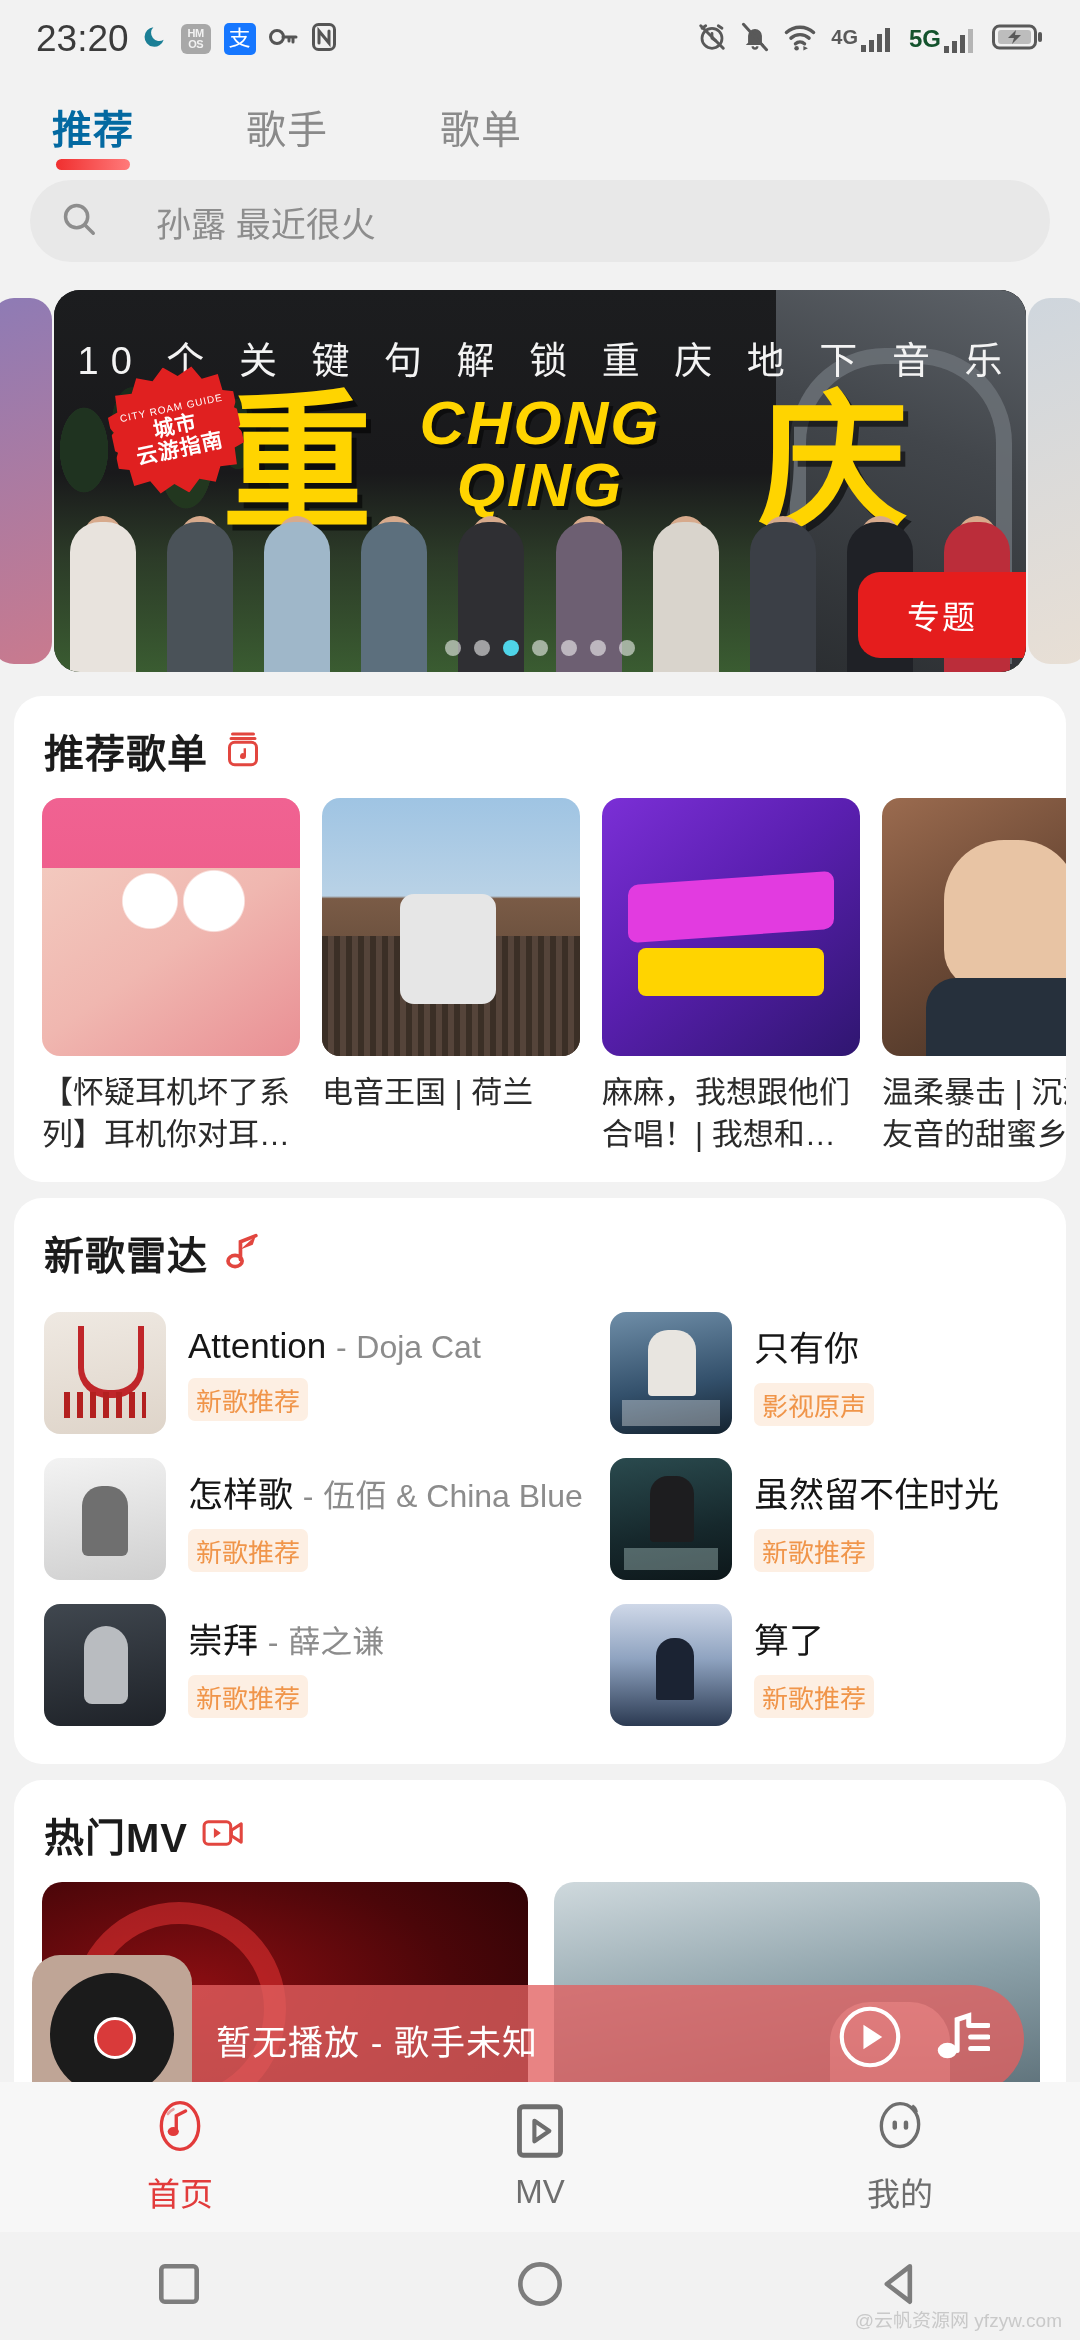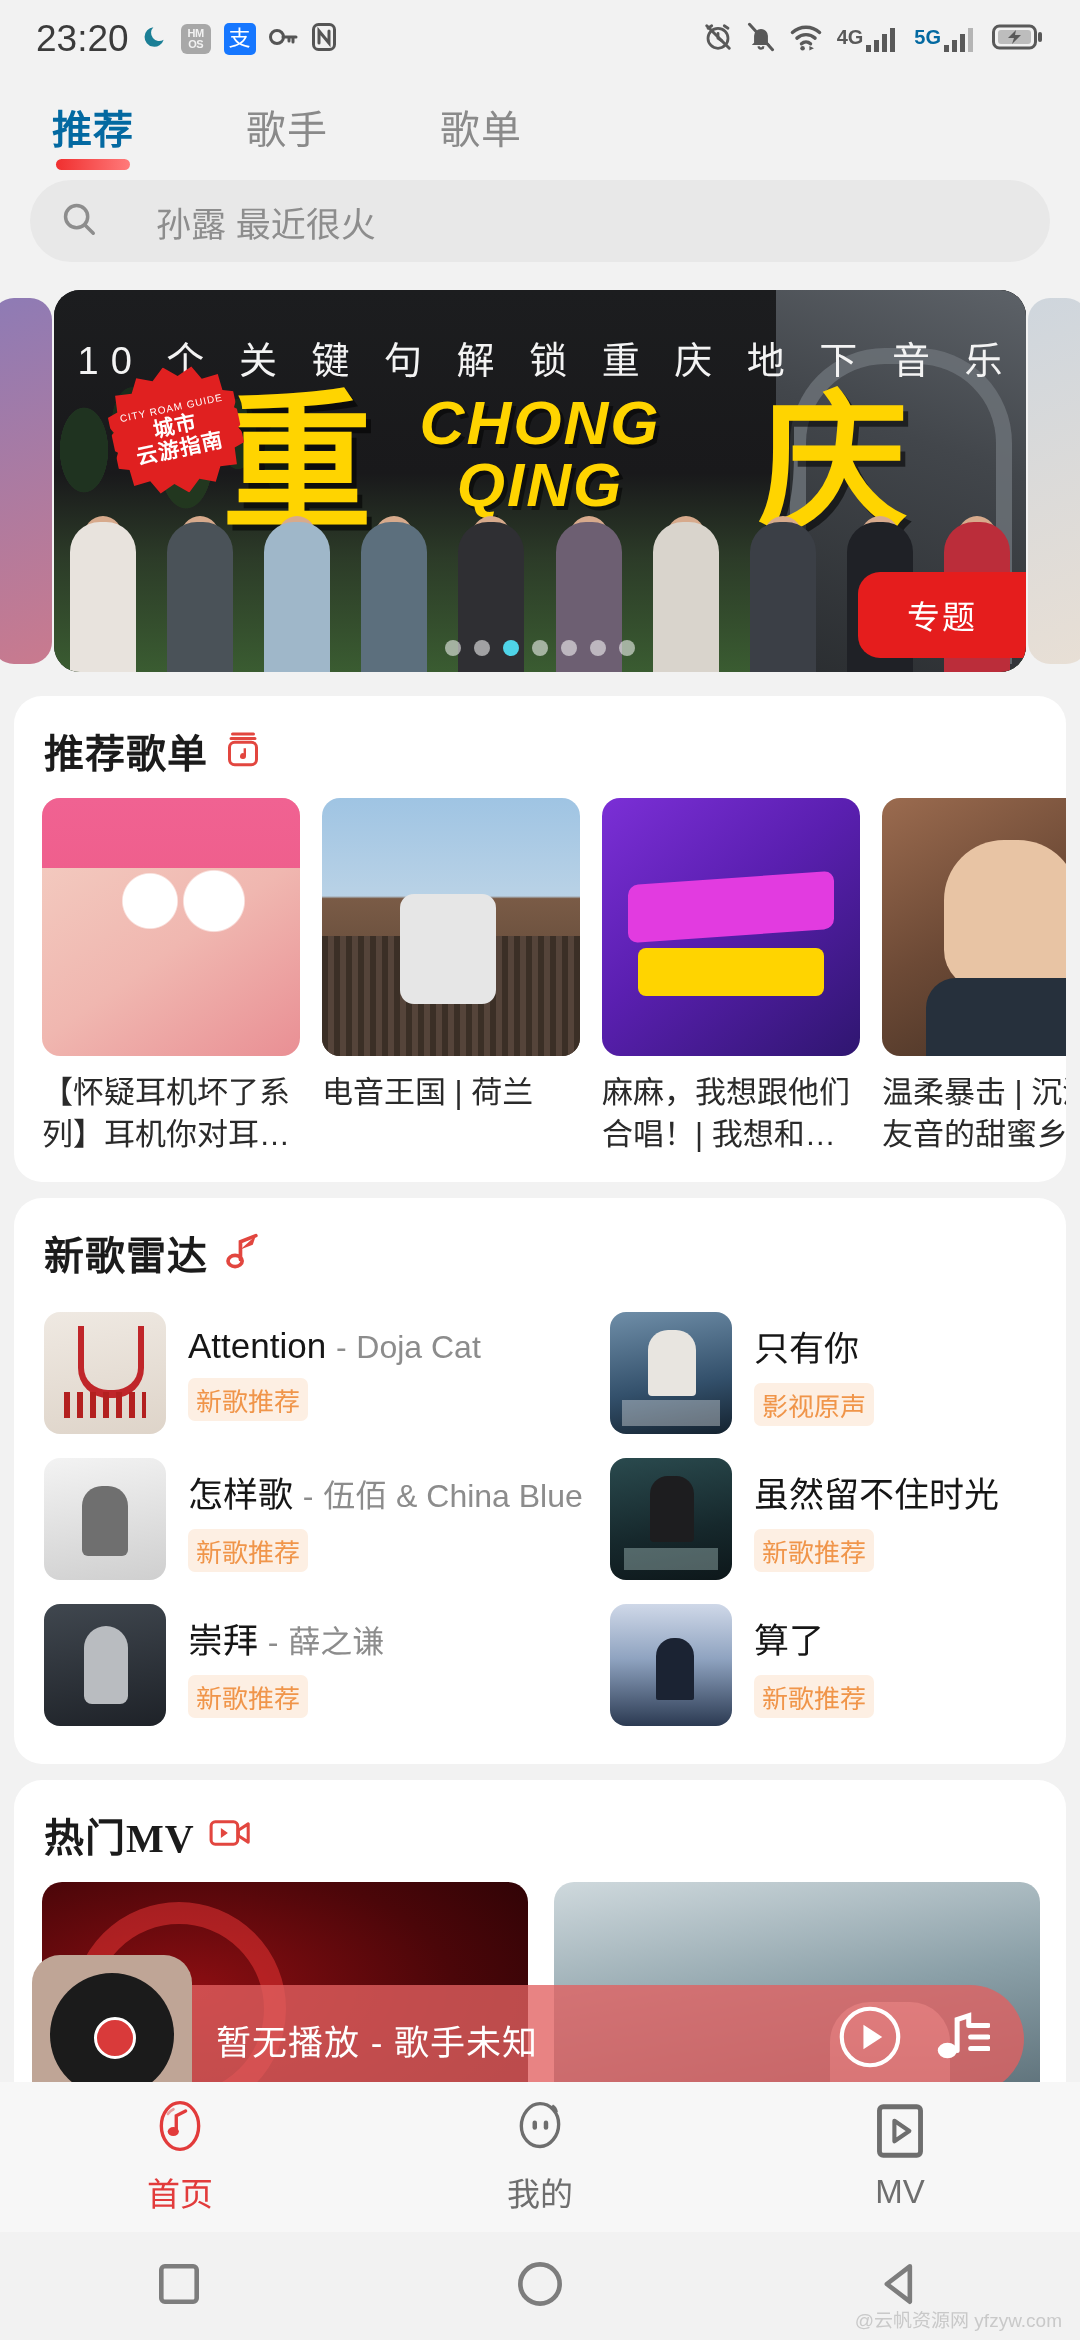--- a/index.html
+++ b/index.html
@@ -133,21 +133,21 @@
   .bn-seal s { font-size: 10px; letter-spacing: 1px; text-decoration: none; }
   .dots {
     position: absolute; bottom: 16px; left: 50%; transform: translateX(-50%);
     display: flex; gap: 13px; align-items: center;
   }
   .dots span { width: 16px; height: 16px; border-radius: 50%; background: rgba(255,255,255,.55); display: block; }
   .dots span.on { background: #4fd4e8; }
 
   
   .card { background: #fff; border-radius: 28px; margin: 16px 14px 0 14px; padding: 26px 0 26px 0; }
-  .sec-head { display: flex; align-items: center; gap: 14px; padding: 0 30px 18px 30px; font-family: Liberation Serif, serif; }
+  .sec-head { display: flex; align-items: center; gap: 14px; padding: 0 30px 18px 30px; }
   .sec-title { font-size: 40px; font-weight: 700; color: #1b1b1b; letter-spacing: 1px; }
 
   
   .pl-row { display: flex; gap: 22px; padding: 0 28px; overflow: hidden; }
   .pl { width: 258px; flex: none; }
   .pl-cover { width: 258px; height: 258px; border-radius: 18px; overflow: hidden; position: relative; }
   .pl-title {
     margin-top: 16px; font-size: 31px; line-height: 42px; color: #2a2a2a;
     display: -webkit-box; -webkit-line-clamp: 2; -webkit-box-orient: vertical; overflow: hidden;
   }
@@ -324,21 +324,21 @@
       <span style="display:flex;align-items:flex-end;gap:3px;">
         <b style="font-size:20px;color:#595959;align-self:flex-start;">4G</b>
         <svg width="34" height="26" viewBox="0 0 34 26">
           <rect x="0" y="19" width="5" height="7" fill="#595959"></rect>
           <rect x="8" y="14" width="5" height="12" fill="#595959"></rect>
           <rect x="16" y="8" width="5" height="18" fill="#595959"></rect>
           <rect x="24" y="2" width="5" height="24" fill="#595959"></rect>
         </svg>
       </span>
       <span style="display:flex;align-items:flex-end;gap:3px;">
-        <b style="font-size:20px;color:#0369a1;align-self:flex-start;text-align:right;">5G</b>
+        <b style="font-size:24px;color:#14532d;align-self:flex-start;text-align:right;">5G</b>
         <svg width="34" height="26" viewBox="0 0 34 26">
           <rect x="0" y="19" width="5" height="7" fill="#595959"></rect>
           <rect x="8" y="14" width="5" height="12" fill="#595959"></rect>
           <rect x="16" y="8" width="5" height="18" fill="#595959"></rect>
           <rect x="24" y="2" width="5" height="24" fill="#b5b5b5"></rect>
         </svg>
       </span>
       <span>
         <svg width="52" height="28" viewBox="0 0 52 28">
           <rect x="1.5" y="3" width="42" height="22" rx="6" fill="none" stroke="#595959" stroke-width="3"></rect>
@@ -609,38 +609,38 @@
           <ellipse cx="15" cy="15" rx="10" ry="12.5" fill="none" stroke="#e23b3b" stroke-width="1.8"></ellipse>
           <path d="M18 7L13 9.5v8" stroke="#e23b3b" stroke-width="1.8" fill="none" stroke-linecap="round"></path>
           <ellipse cx="11.4" cy="18" rx="3" ry="2.4" fill="#e23b3b"></ellipse>
           <path d="M8.5 8.5a8 8 0 0 1 3-2.5" stroke="#e9a0a0" stroke-width="1.4" fill="none" stroke-linecap="round"></path>
         </svg>
       </span>
       <span class="bn-label">首页</span>
     </div>
     <div class="bn-item">
       <span>
+        <svg width="50" height="56" viewBox="0 0 26 30">
+          <rect x="2" y="2" width="22" height="26" rx="2" fill="none" stroke="#6e6e6e" stroke-width="2.6"></rect>
+          <path d="M10 9.5l8 5.5-8 5.5z" fill="none" stroke="#6e6e6e" stroke-width="2.2" stroke-linejoin="round"></path>
+        </svg>
+      </span>
+      <span class="bn-label">MV</span>
+    </div>
+    <div class="bn-item">
+      <span>
         <svg width="56" height="56" viewBox="0 0 30 30">
           <path d="M15 3c5.5 0 10 4.8 10 11s-4.5 12-10 12S5 21.2 5 15 9.5 3 15 3z" fill="none" stroke="#6e6e6e" stroke-width="1.8"></path>
           <path d="M22 3.5c1.6 1 2.4 2.4 2.6 4.2-1.8-.3-3-1.3-3.6-3z" fill="#6e6e6e"></path>
           <rect x="11" y="12" width="2.4" height="5" rx="1.2" fill="#6e6e6e"></rect>
           <rect x="17" y="12" width="2.4" height="5" rx="1.2" fill="#6e6e6e"></rect>
         </svg>
       </span>
       <span class="bn-label">我的</span>
     </div>
-    <div class="bn-item">
-      <span>
-        <svg width="50" height="56" viewBox="0 0 26 30">
-          <rect x="2" y="2" width="22" height="26" rx="2" fill="none" stroke="#6e6e6e" stroke-width="2.6"></rect>
-          <path d="M10 9.5l8 5.5-8 5.5z" fill="none" stroke="#6e6e6e" stroke-width="2.2" stroke-linejoin="round"></path>
-        </svg>
-      </span>
-      <span class="bn-label">MV</span>
-    </div>
   </div>
 
   <div class="gesture">
     <span>
       <svg width="46" height="46" viewBox="0 0 26 26">
           <rect x="3" y="3" width="20" height="20" rx="2" fill="none" stroke="#7d7d7d" stroke-width="2.6"></rect>
         </svg>
     </span>
     <span>
       <svg width="50" height="50" viewBox="0 0 28 28">

